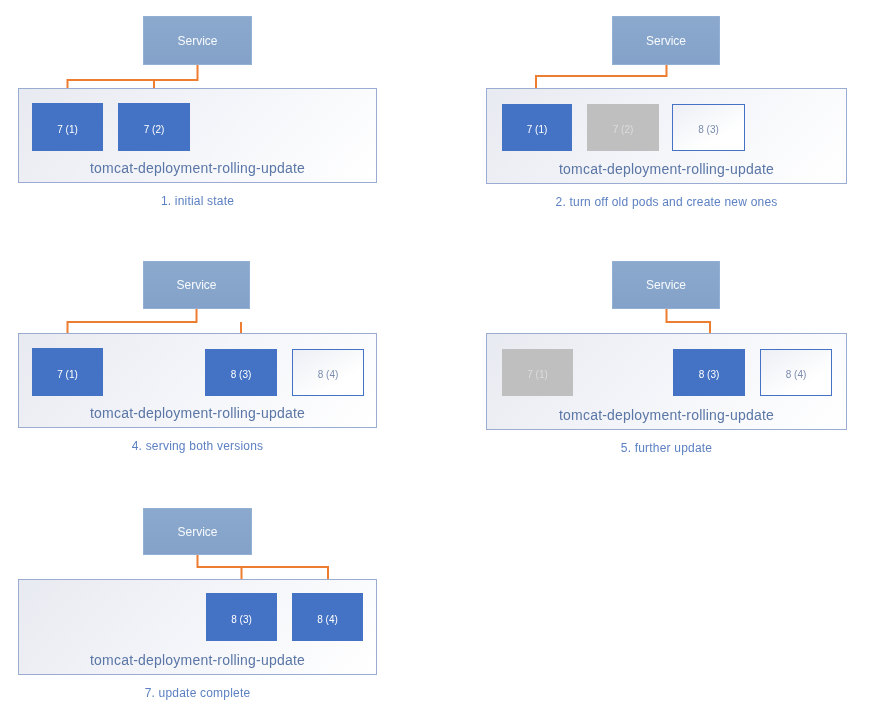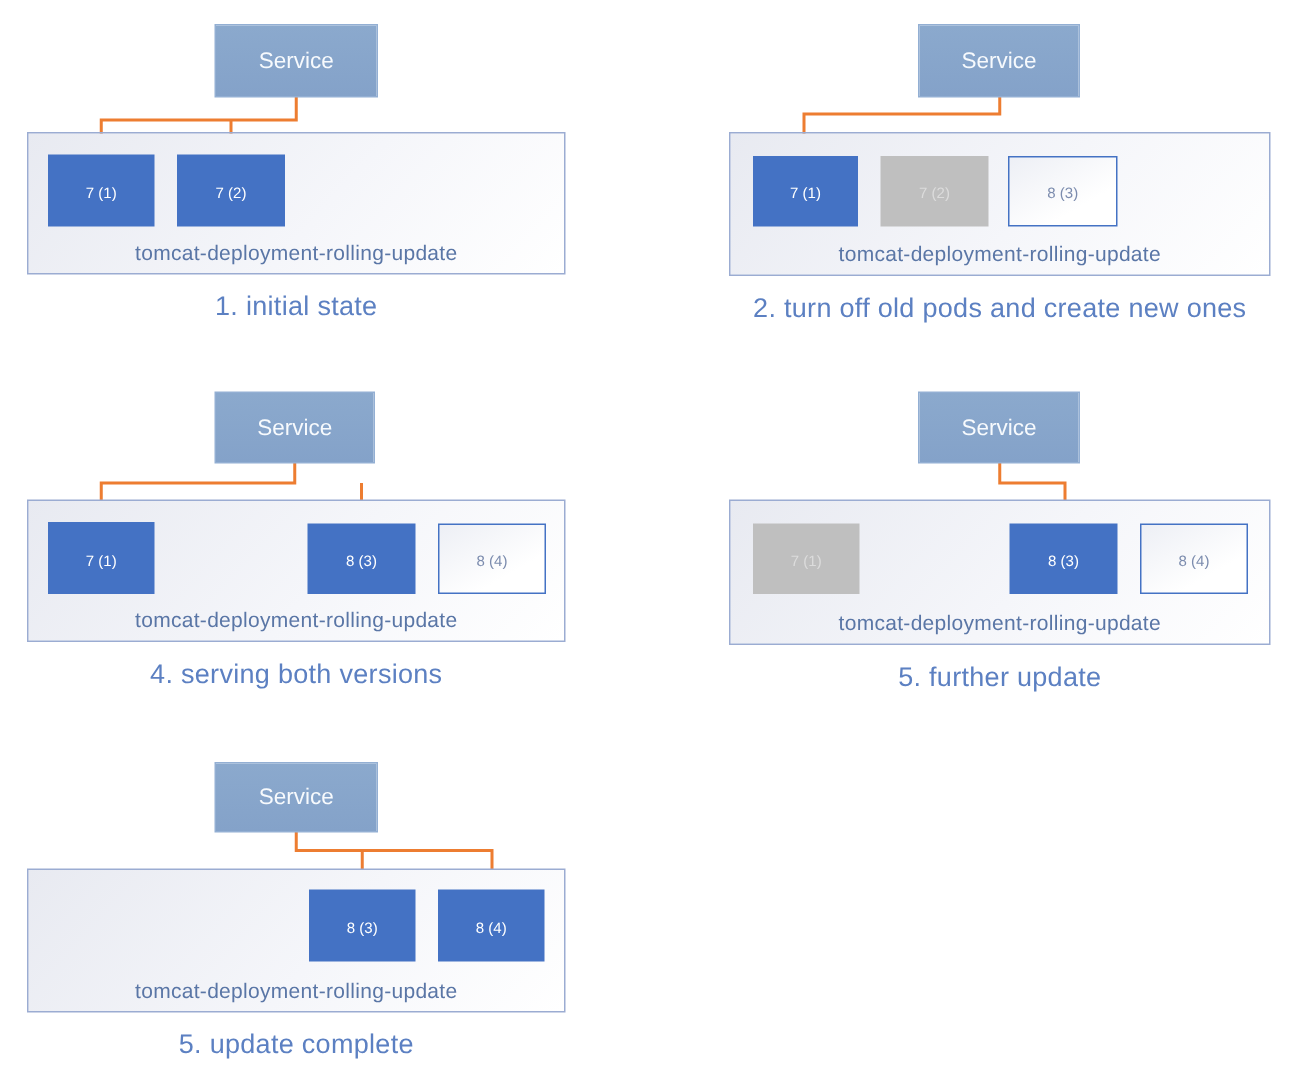--- a/index.html
+++ b/index.html
@@ -28,21 +28,21 @@
     stroke-linejoin: miter;
   }
   .service-box {
     position: absolute;
     background: linear-gradient(180deg, #8BA9CD 0%, #84A2C9 100%);
     border: 1px solid #93AFD3;
     display: flex;
     align-items: center;
     justify-content: center;
     color: #F7FAFD;
-    font-size: 15px;
+    font-size: 12px;
     box-sizing: border-box;
   }
   .deployment-box {
     position: absolute;
     background: linear-gradient(132deg, #E8EAF1 0%, #F5F6FA 55%, #FFFFFF 100%);
     border: 1px solid #9BACD2;
     box-sizing: border-box;
   }
   .deployment-label {
     position: absolute;
@@ -73,21 +73,21 @@
   }
   .pod[data-variant="new"] {
     background: linear-gradient(150deg, #EDEFF5 0%, #FFFFFF 70%);
     border: 1.5px solid #4472C4;
     color: #7C8CAE;
   }
   .caption {
     position: absolute;
     text-align: center;
     color: #5C80C2;
-    font-size: 18px;
+    font-size: 12px;
     letter-spacing: 0.2px;
   }
 </style>
 </head>
 <body>
 
 <div class="canvas">
 
   <svg class="connector-layer" viewBox="0 0 870 718">
     <defs>
@@ -168,16 +168,16 @@
 
   <div>
     <div class="service-box" style="left:143px; top:508px; width:109px; height:47px;">
       <span>Service</span>
     </div>
     <div class="deployment-box" style="left:18px; top:579px; width:359px; height:96px;">
       <div class="deployment-label">tomcat-deployment-rolling-update</div>
     </div>
     <div class="pod" style="left:206px; top:593px; width:71px; height:48px;" data-variant="active">8 (3)</div>
     <div class="pod" style="left:292px; top:593px; width:71px; height:48px;" data-variant="active">8 (4)</div>
-    <div class="caption" style="left:18px; top:686px; width:359px;">5. update complete</div>
+    <div class="caption" style="left:18px; top:686px; width:359px;">7. update complete</div>
   </div>
 
 </div>
 
 </body></html>

